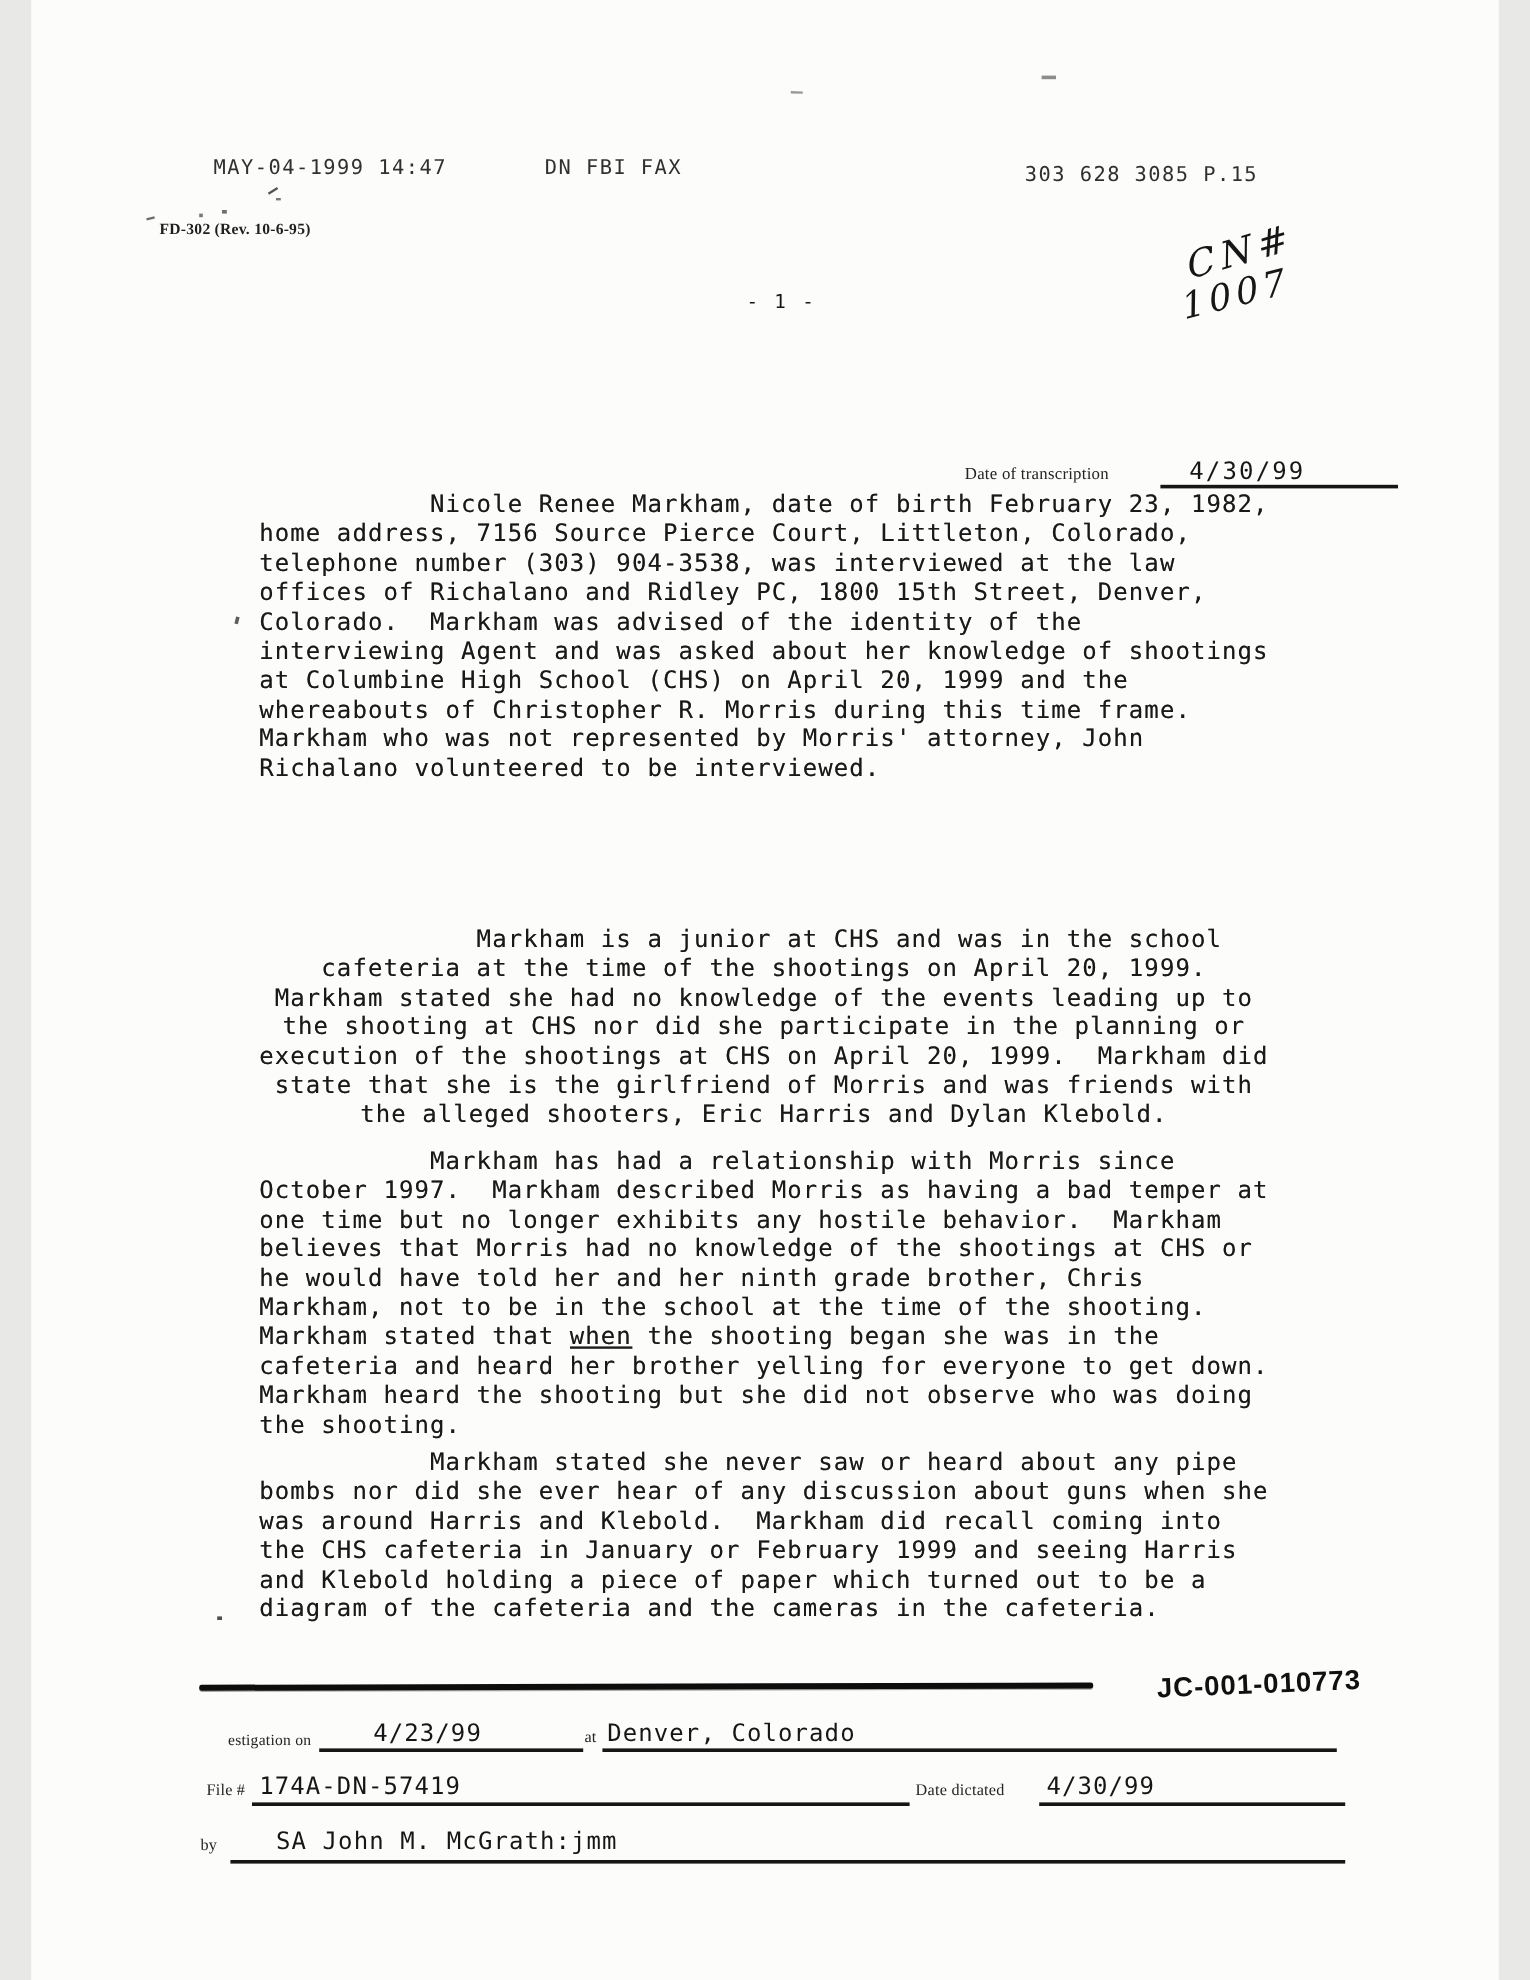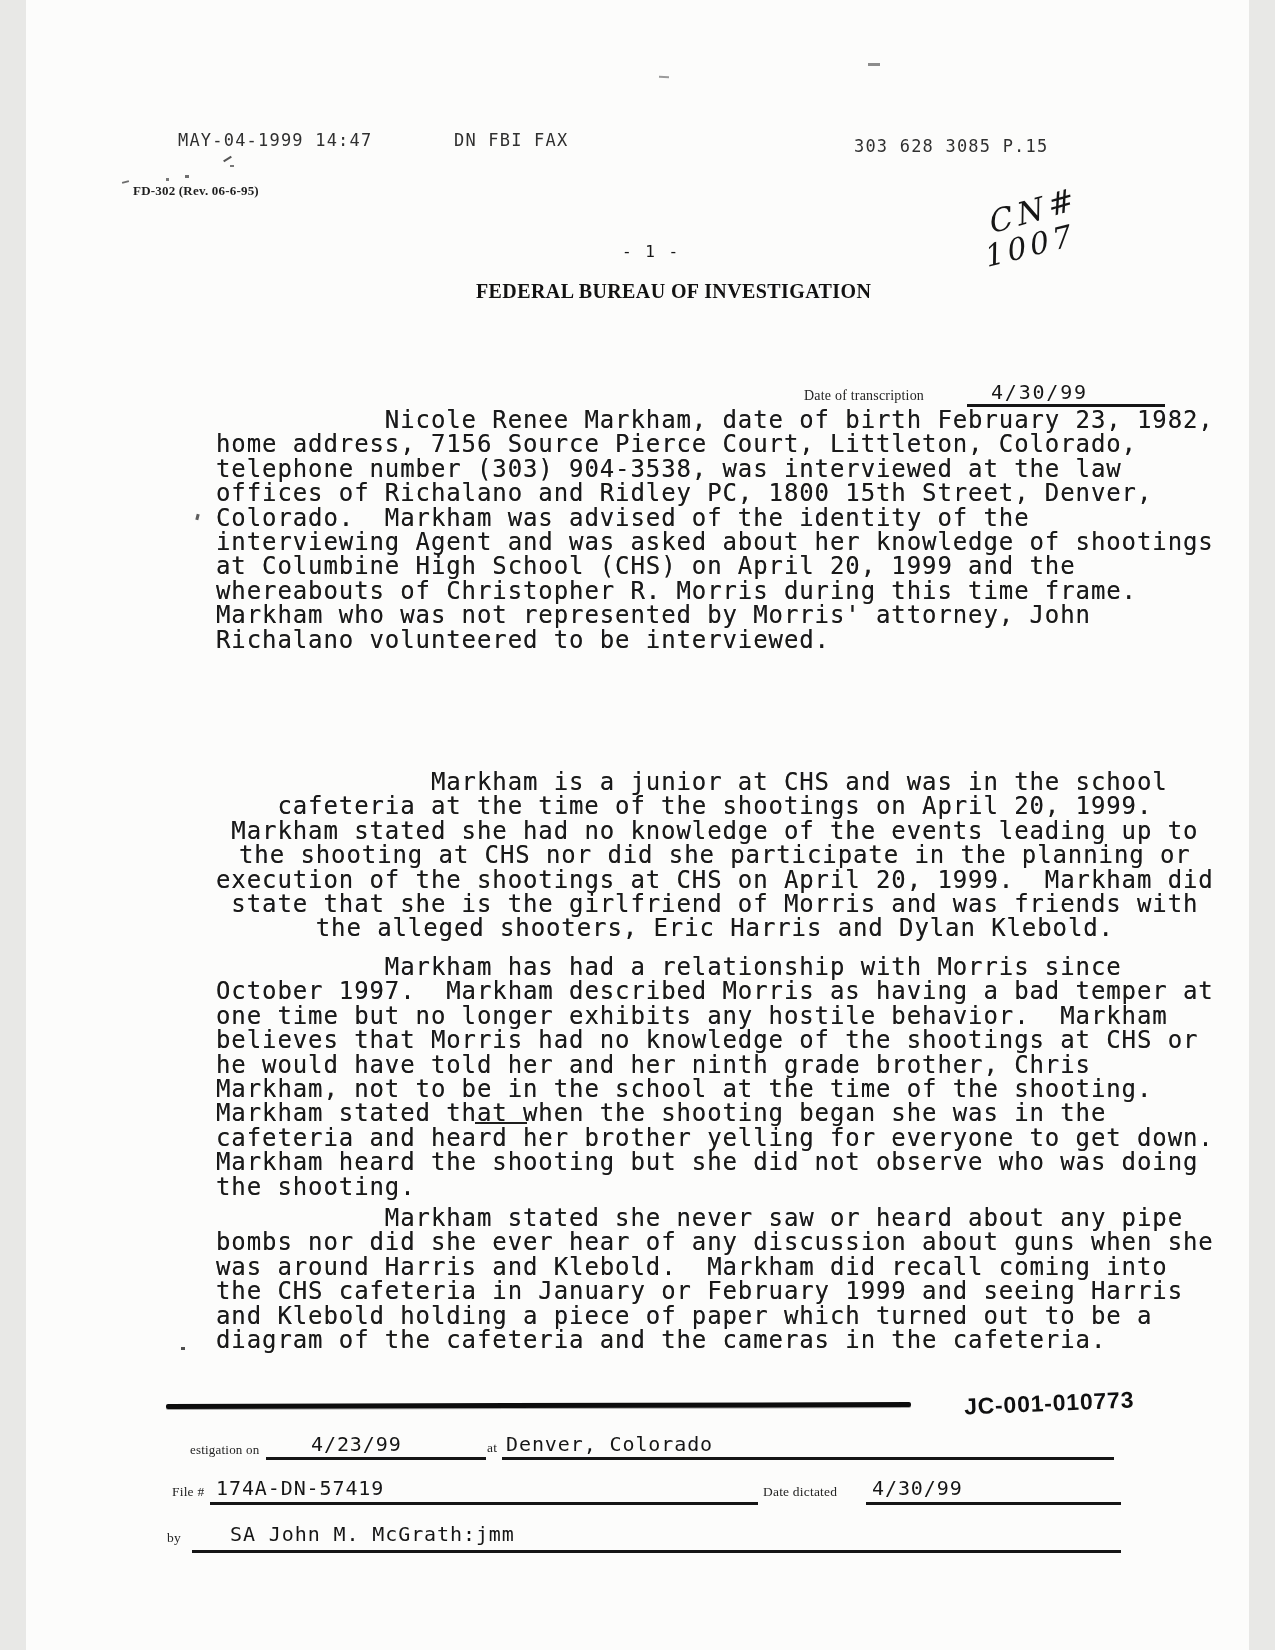--- a/index.html
+++ b/index.html
@@ -35,21 +35,21 @@
     font-family:"Liberation Serif",serif;
     font-size:13.5px;color:#242424;letter-spacing:0.2px;white-space:nowrap;
   }
   .typed{
     font-family:"DejaVu Sans Mono",monospace;
     font-size:20px;letter-spacing:0.9px;color:#161616;white-space:nowrap;
   }
   .typed-wide{letter-spacing:1.8px;}
   .body-par{
     font-family:"DejaVu Sans Mono",monospace;
-    font-size:24px;line-height:24.4px;letter-spacing:0.9px;
+    font-size:20px;line-height:24.4px;letter-spacing:0.9px;
     color:#191919;white-space:pre;
     text-shadow:0 0 0.4px rgba(20,20,20,0.55);
   }
   .uline{position:absolute;background:#161616;height:3px;}
   .uline-thin{position:absolute;background:#1d1d1d;height:2px;}
   .heavy-rule{
     position:absolute;background:#0d0d0d;height:5px;
     border-radius:2px;transform:rotate(-0.15deg);
     box-shadow:0 1px 0 rgba(10,10,10,0.35);
   }
@@ -83,27 +83,26 @@
   <div class="artifact" style="left:633px;top:76px;width:10px;height:2px;background:#9a9a9a;transform:rotate(2deg);"></div>
   <div class="artifact" style="left:842px;top:63px;width:12px;height:3px;background:#8c8c8c;"></div>
   <div class="artifact" style="left:197px;top:158px;width:9px;height:2px;transform:rotate(-32deg);background:#555;"></div>
   <div class="artifact" style="left:204px;top:165px;width:4px;height:2px;background:#777;"></div>
   <div class="artifact" style="left:96px;top:181px;width:7px;height:2px;transform:rotate(-14deg);background:#6d6d6d;"></div>
   <div class="artifact" style="left:140px;top:178px;width:3px;height:3px;background:#787878;"></div>
   <div class="artifact" style="left:159px;top:175px;width:4px;height:3px;background:#6f6f6f;"></div>
   <div class="artifact" style="left:170px;top:514px;width:3px;height:6px;background:#5d5d5d;transform:rotate(14deg);"></div>
   <div class="artifact" style="left:155px;top:1347px;width:4px;height:3px;background:#4e4e4e;"></div>
 
-  <div class="abs form-id" style="left:107px;top:183px;">FD-302 (Rev. 06-6-95)</div>
+  <div class="abs form-id" style="left:107px;top:183px;">FD-302 (Rev. 10-6-95)</div>
 
   <div class="abs handwriting hw1" style="left:962px;top:192px;">CN#</div>
   <div class="abs handwriting hw2" style="left:958px;top:228px;">1007</div>
 
   <div class="abs page-num" style="left:596px;top:242px;">- 1 -</div>
-  <div class="abs doc-title" style="left:450px;top:280px;">FEDERAL BUREAU OF INVESTIGATION</div>
 
   <div class="abs small-label" style="left:778px;top:388px;font-size:14px;">Date of transcription</div>
   <div class="abs typed typed-wide" style="left:965px;top:380px;">4/30/99</div>
   <div class="uline" style="left:941px;top:404px;width:198px;"></div>
 
   <div class="abs body-par" style="left:190px;top:408px;">           Nicole Renee Markham, date of birth February 23, 1982,
 home address, 7156 Source Pierce Court, Littleton, Colorado,
 telephone number (303) 904-3538, was interviewed at the law
 offices of Richalano and Ridley PC, 1800 15th Street, Denver,
 Colorado.  Markham was advised of the identity of the

